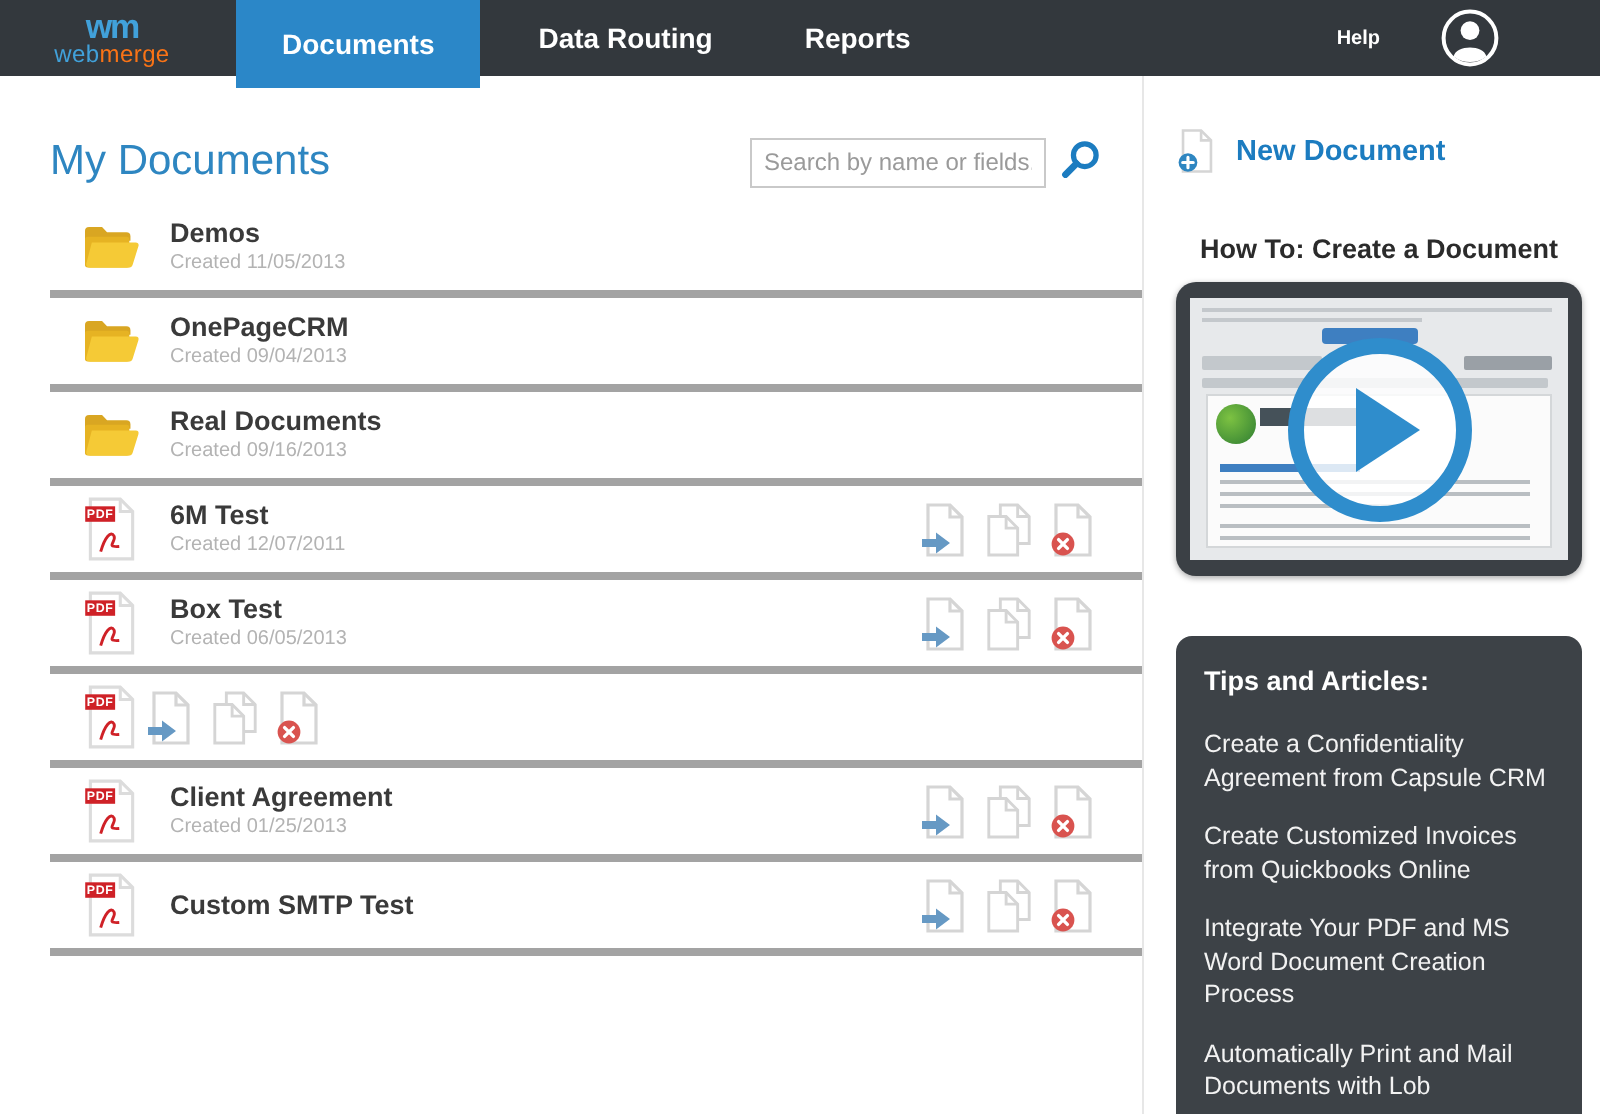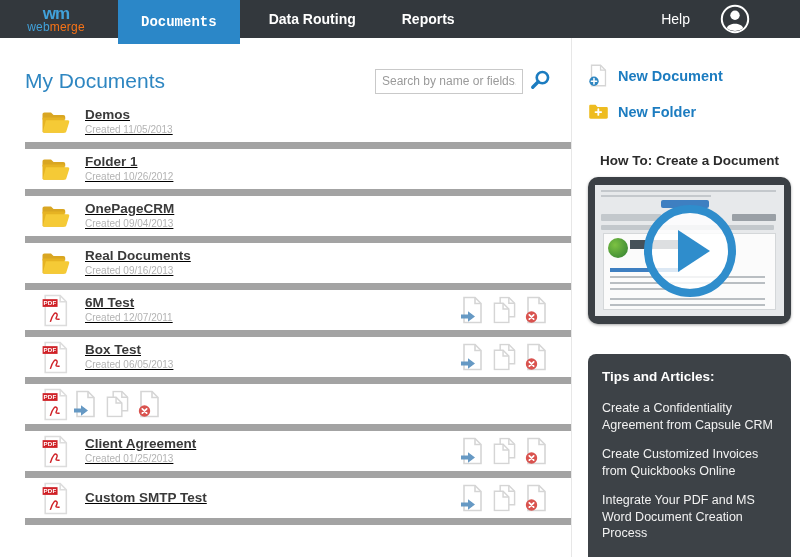--- a/index.html
+++ b/index.html
@@ -11,44 +11,44 @@
   .nav { height:38px; background:#33383d; display:flex; align-items:flex-start; position:relative; z-index:5; }
   .brand { width:112px; height:38px; display:flex; flex-direction:column; align-items:center;
            justify-content:center; cursor:pointer; text-decoration:none; padding-top:2px; }
   .brand-mark { color:#41a1da; font-size:17px; font-weight:bold; letter-spacing:-1px; line-height:14px; }
   .brand-word { font-size:12px; line-height:12px; letter-spacing:.2px; }
   .brand-word .b-web { color:#41a1da; }
   .brand-word .b-merge { color:#f97316; }
   .tabs { display:flex; align-items:flex-start; height:38px; }
   .tab { display:flex; align-items:center; height:38px; padding:0 23px; color:#fff;
          font-size:14px; font-weight:bold; text-decoration:none; cursor:pointer; }
-  .tab.active { background:#2b87c8; height:44px; margin-left:6px; margin-right:6px;font-family:Liberation Mono, monospace; }
+  .tab.active { background:#2b87c8; height:44px; margin-left:6px; margin-right:6px; }
   .nav-spacer { flex:1; }
-  .help-link { color:#fff; font-size:14px; font-weight:normal; text-decoration:none; cursor:pointer;
+  .help-link { color:#fff; font-size:10px; font-weight:bold; text-decoration:none; cursor:pointer;
                height:38px; display:flex; align-items:center; }
   .avatar { width:30px; height:30px; margin:4px 50px 0 30px; cursor:pointer; display:block; }
 
   
   .content { display:flex; height:519px; }
   .docs { width:572px; border-right:1px solid #e7e7e7; padding:16px 0 0 25px; }
   .side { width:227px; padding:26px 8px 0 16px; }
 
   
   .docs-head { display:flex; align-items:center; justify-content:space-between; padding-right:18px; height:48px; }
   .page-title { color:#2e86c1; font-size:21px; font-weight:normal; margin-top:6px; }
   .search { display:flex; align-items:center; margin-top:6px; }
   .search-input { width:148px; height:25px; border:1px solid #c9c9c9; padding:0 6px; font-size:12px;
                   color:#555; outline:none; }
   .search-input::placeholder { color:#9a9a9a; }
   .search-btn { background:none; border:none; width:26px; height:26px; margin-left:4px; cursor:pointer; padding:0; }
   .search-btn svg { width:21px; height:21px; }
 
   .list { list-style:none; }
-  .row { display:flex; align-items:center; height:47px; border-bottom:7px solid #a3a3a3;
-         padding:0 22px 0 12px; cursor:pointer;text-decoration:underline; }
+  .row { display:flex; align-items:center; height:47px; border-bottom:4px solid #a3a3a3;
+         padding:0 22px 0 12px; cursor:pointer; }
   .row-icon { width:36px; display:flex; justify-content:center; flex-shrink:0; }
   .row-icon svg.fold { width:30px; height:25px; }
   .row-icon svg.pdfi { width:27px; height:33px; }
   .row-text { display:flex; flex-direction:column; margin-left:12px; flex:1; min-width:0; }
   .row-name { font-size:13.5px; font-weight:bold; color:#3a3a3a; line-height:16px; }
   .row-date { font-size:10px; color:#b3b3b3; line-height:14px; }
   .row-actions { display:flex; gap:7px; }
   .row-actions a { display:block; width:25px; height:28px; cursor:pointer; }
   .row-actions svg { width:25px; height:28px; }
 
@@ -182,31 +182,20 @@
               <svg class="fold" viewBox="0 0 26 22">
                 <use href="#i-folder"></use>
               </svg>
             </span>
           <span class="row-text">
             <span class="row-name">Demos</span>
             <span class="row-date">Created 11/05/2013</span>
           </span>
         </li>
 
-        <li class="row">
-          <span class="row-icon">
-              <svg class="fold" viewBox="0 0 26 22">
-                <use href="#i-folder"></use>
-              </svg>
-            </span>
-          <span class="row-text">
-            <span class="row-name">Folder 1</span>
-            <span class="row-date">Created 10/26/2012</span>
-          </span>
-        </li>
 
         <li class="row">
           <span class="row-icon">
               <svg class="fold" viewBox="0 0 26 22">
                 <use href="#i-folder"></use>
               </svg>
             </span>
           <span class="row-text">
             <span class="row-name">OnePageCRM</span>
             <span class="row-date">Created 09/04/2013</span>
@@ -339,26 +328,20 @@
 
       </ul>
     </main>
 
     <aside class="side">
       <a class="side-link">
         <svg viewBox="0 0 24 28">
             <use href="#i-doc-plus"></use>
           </svg>
         <span>New Document</span>
-      </a>
-      <a class="side-link">
-        <svg viewBox="0 0 26 22">
-            <use href="#i-folder-plus"></use>
-          </svg>
-        <span>New Folder</span>
       </a>
 
       <div class="howto">
         <h3 class="howto-title">How To: Create a Document</h3>
         <div class="video">
           <div class="screen">
             <div class="sc-line" style="left:6px; top:5px; right:8px; opacity:.45;"></div>
             <div class="sc-line" style="left:6px; top:10px; width:110px; opacity:.45;"></div>
             <div class="sc-btn" style="left:66px; top:15px; width:48px; height:8px;"></div>
             <div class="sc-bar" style="left:6px; top:29px; width:60px; height:7px;"></div>

